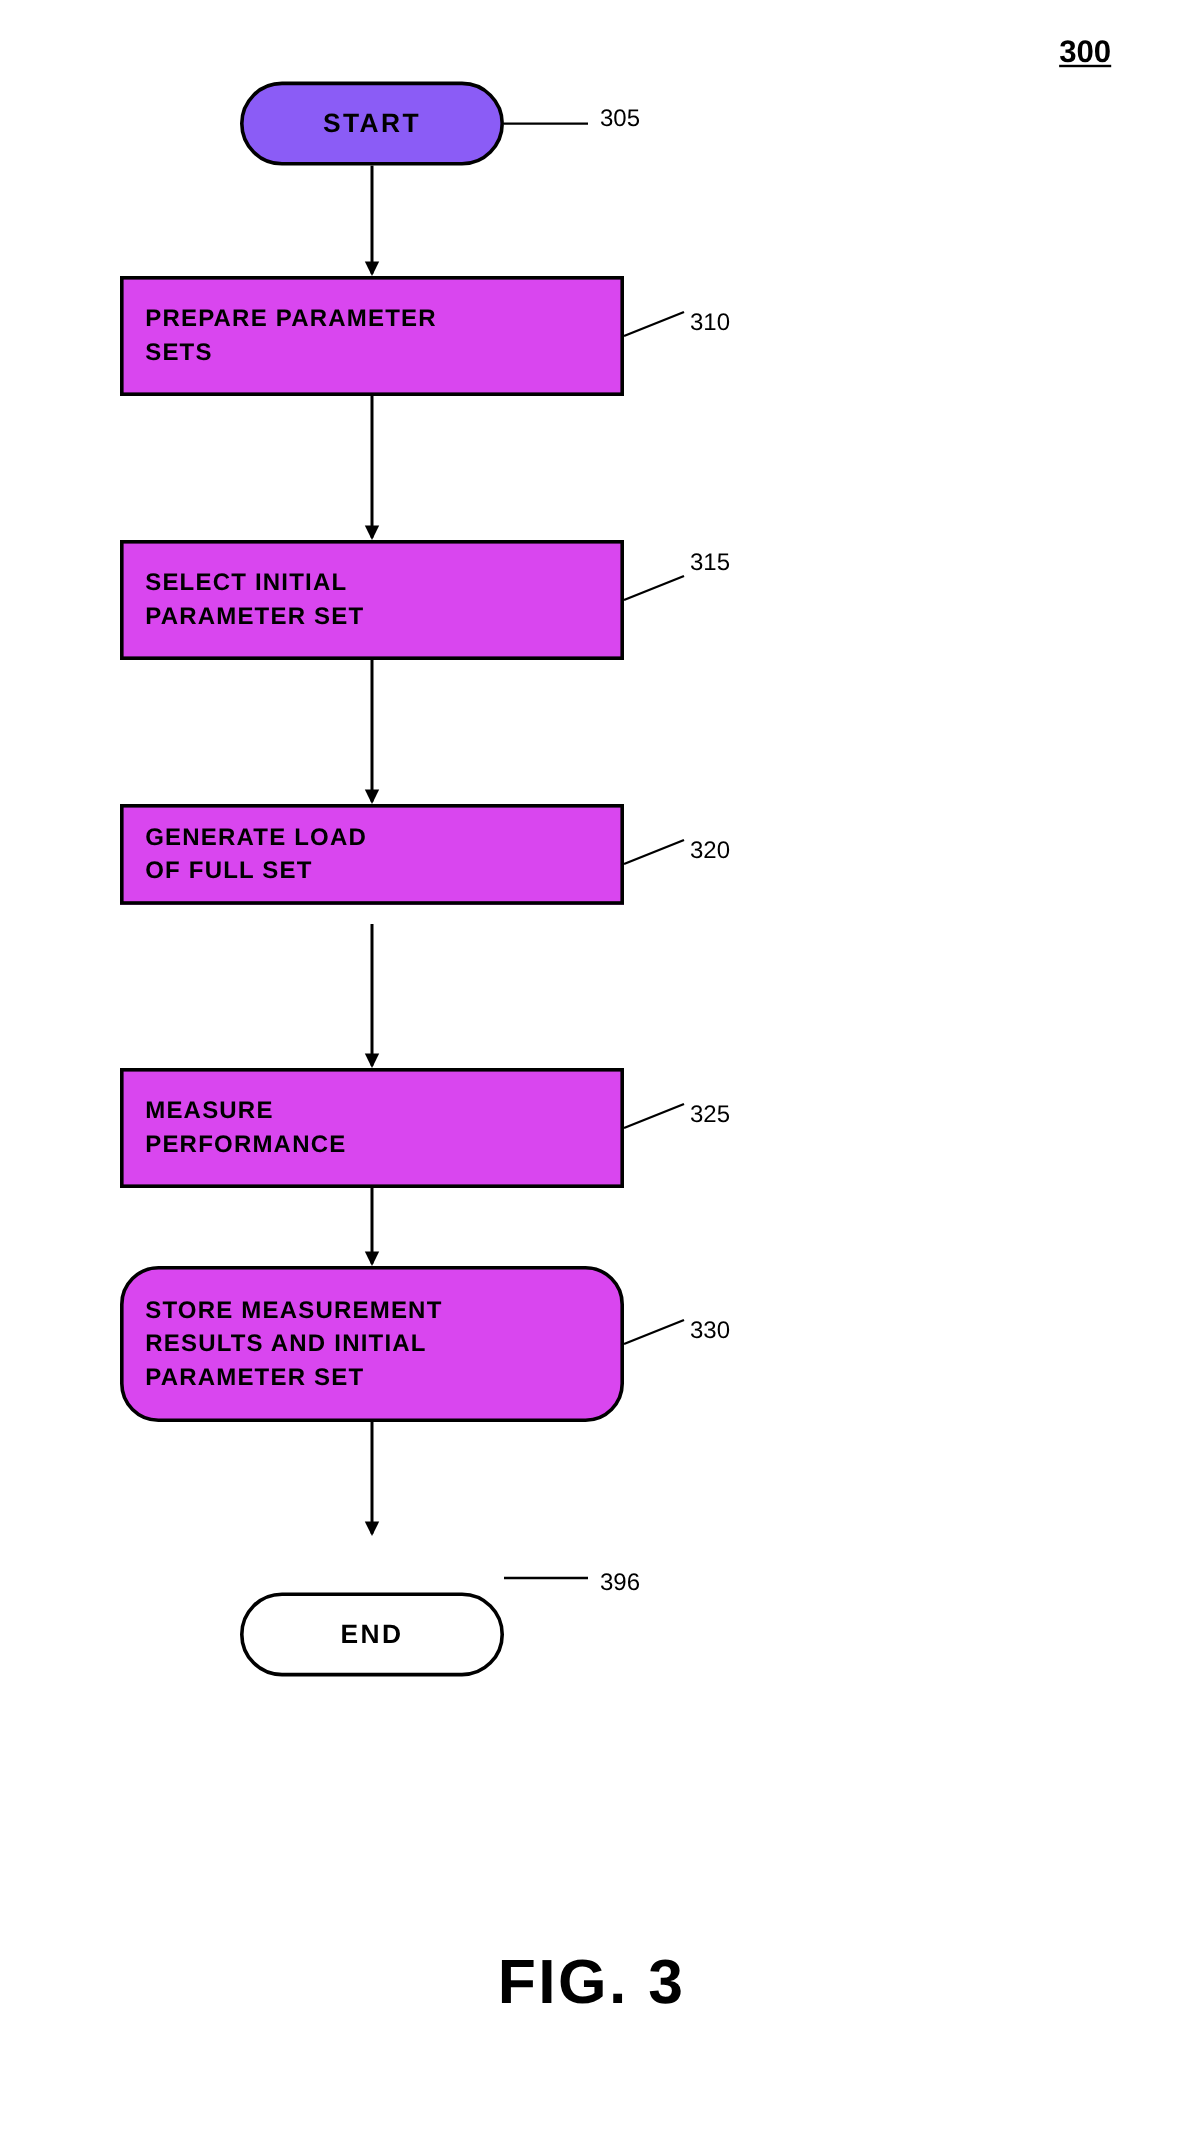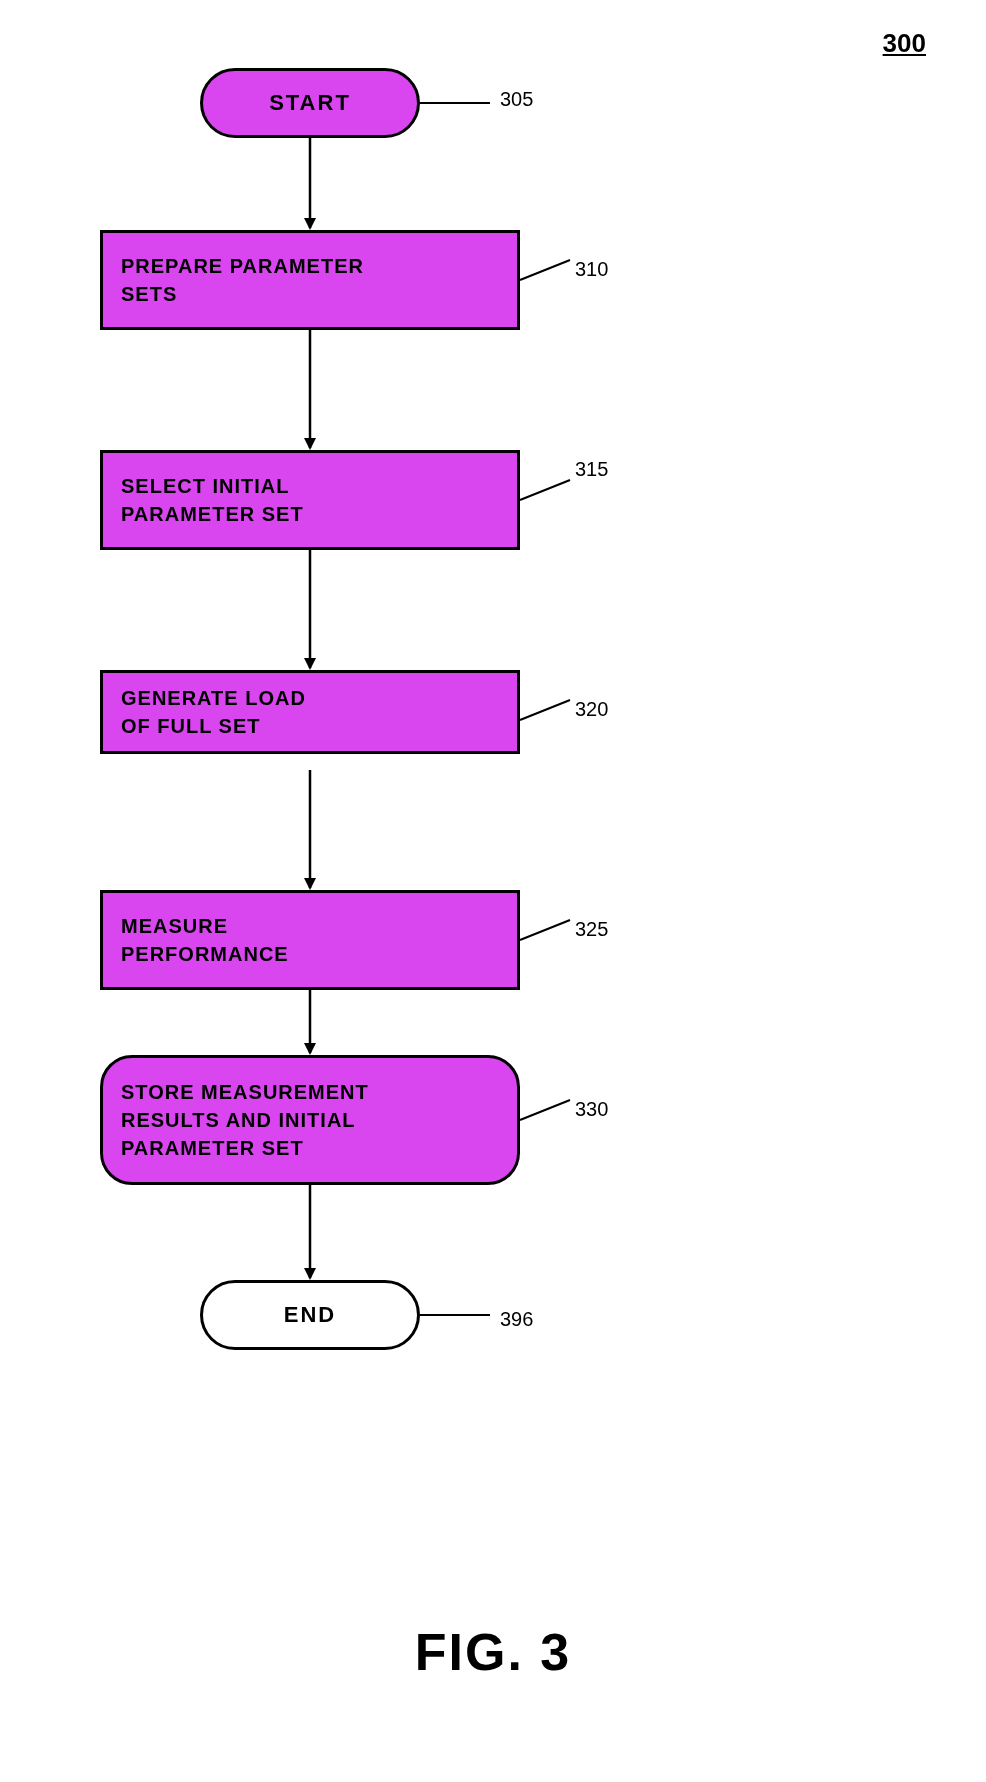--- a/index.html
+++ b/index.html
@@ -50,27 +50,27 @@
       width: 220px;
       height: 70px;
       border: 3px solid #000;
       border-radius: 50px;
       display: flex;
       align-items: center;
       justify-content: center;
       font-size: 22px;
       font-weight: bold;
       letter-spacing: 2px;
-      background: #d946ef;
+      background: #8b5cf6;
     }
 
     
     .end-oval {
       position: absolute;
-      top: 1280px;
+      top: 1327px;
       left: 200px;
       width: 220px;
       height: 70px;
       border: 3px solid #000;
       border-radius: 50px;
       display: flex;
       align-items: center;
       justify-content: center;
       font-size: 22px;
       font-weight: bold;

